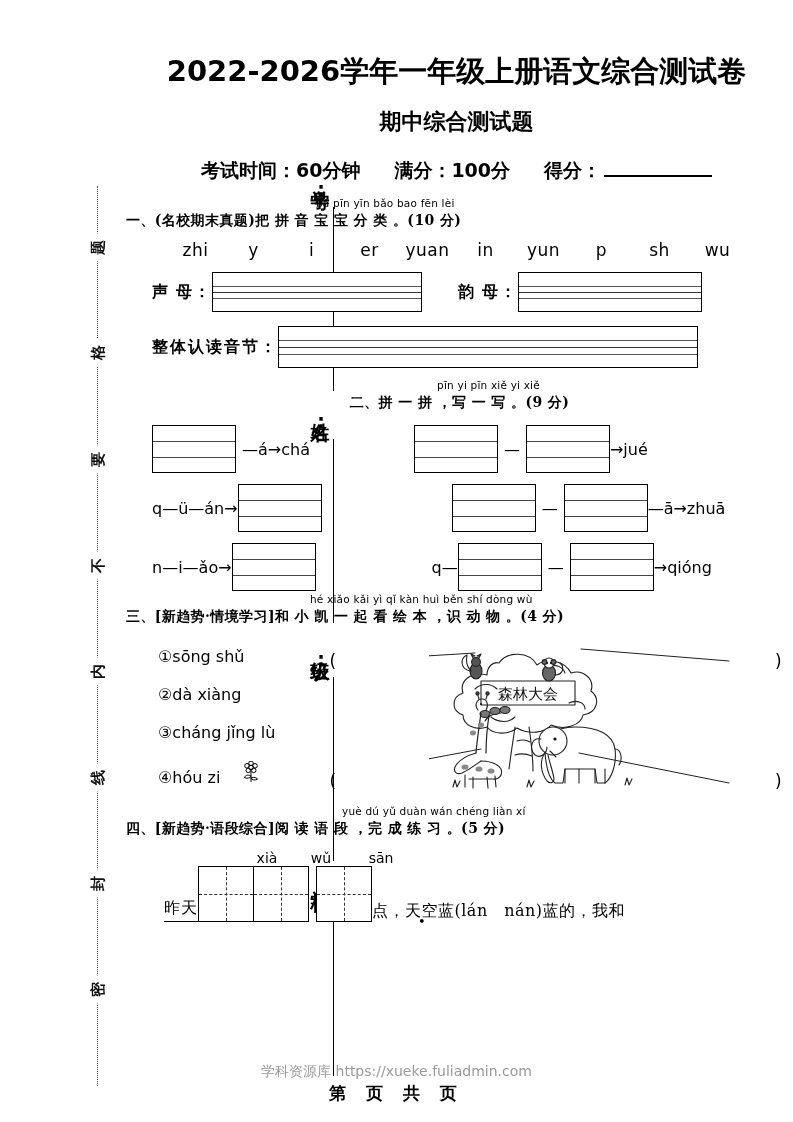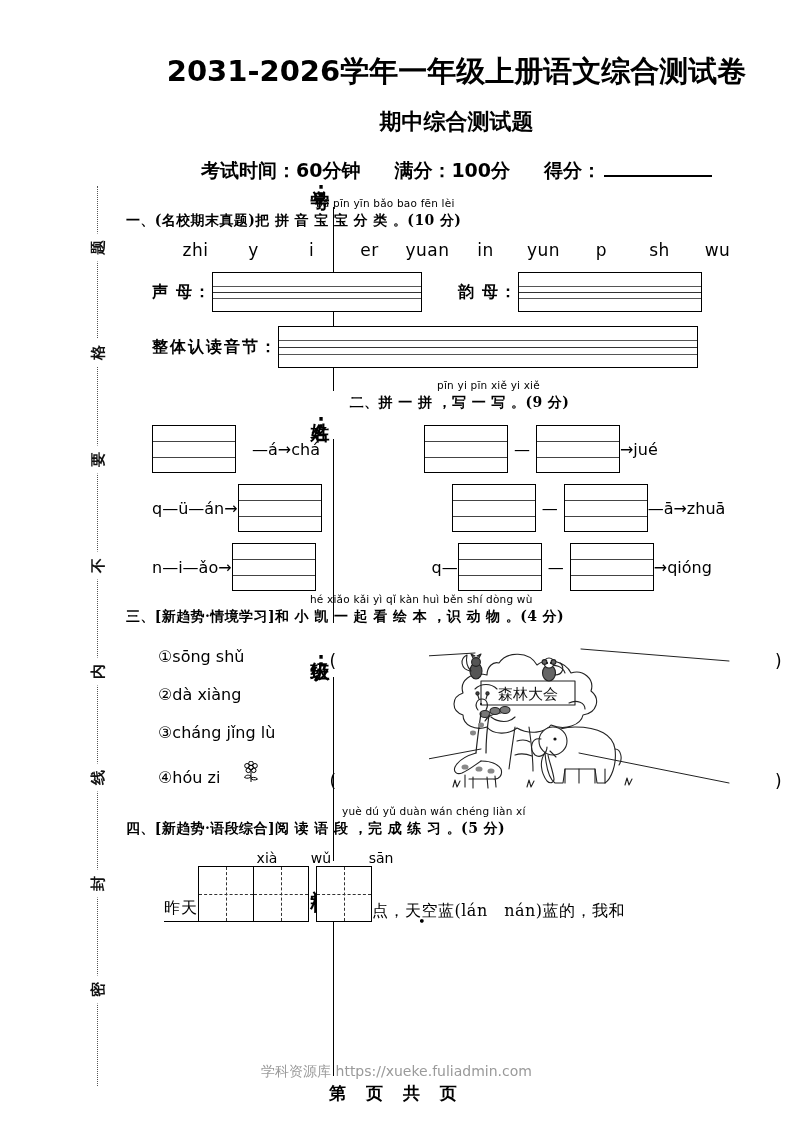--- a/index.html
+++ b/index.html
@@ -171,21 +171,21 @@
       <div class="seal-char" style="top:368px;">不</div>
       <div class="seal-char" style="top:474px;">内</div>
       <div class="seal-char" style="top:580px;">线</div>
       <div class="seal-char" style="top:686px;">封</div>
       <div class="seal-char" style="top:792px;">密</div>
     </div>
   </div>
 
   <div class="content">
 
-    <div class="doc-title">2031-2026学年一年级上册语文综合测试卷</div>
+    <div class="doc-title">2022-2026学年一年级上册语文综合测试卷</div>
     <div class="doc-subtitle">期中综合测试题</div>
 
     <div class="meta-row">
       <span>考试时间：60分钟</span>
       <span>满分：100分</span>
       <span>
         <span>得分：</span><span class="score-line"></span>
       </span>
     </div>
 
@@ -232,21 +232,21 @@
       <div class="sec-head">
         <div class="sec-pin" style="left:32px;">pīn  yi  pīn    xiě  yi  xiě</div>
         <div class="sec-title">二、拼 一 拼 ，写 一 写 。(9 分)</div>
       </div>
 
       <div class="q2-grid">
 
         <div class="q2-row">
           <span style="width:32px;"></span>
           <div class="cellbox"></div>
-          <span class="pt" style="margin-left:16px;">—á→chá</span>
+          <span class="pt" style="margin-left:6px;">—á→chá</span>
           <span style="width:104px;"></span>
           <div class="cellbox"></div>
           <span class="pt" style="margin:0 6px;">—</span>
           <div class="cellbox"></div>
           <span class="pt">→jué</span>
         </div>
 
         <div class="q2-row">
           <span style="width:32px;"></span>
           <span class="pt">q—ü—án→</span>

